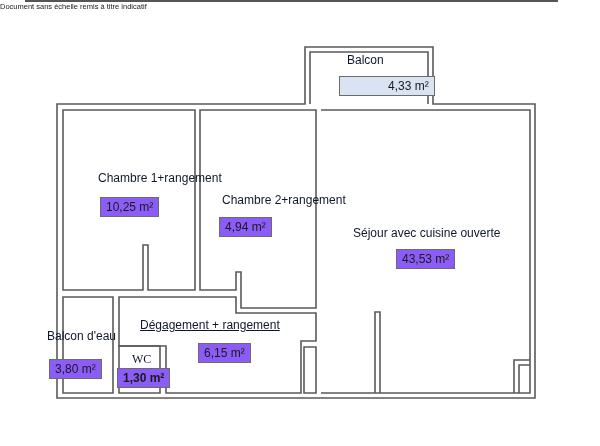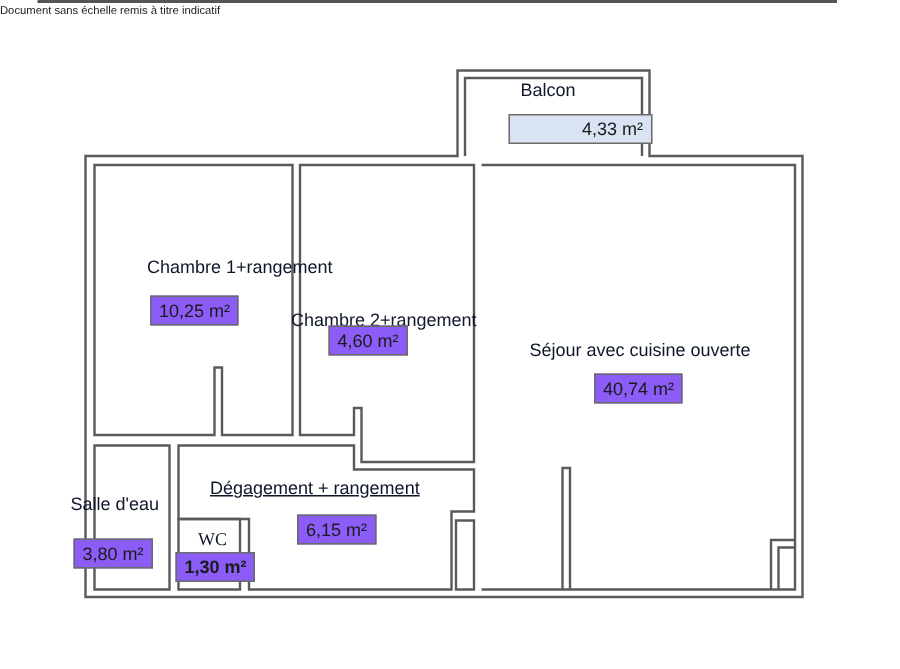--- a/index.html
+++ b/index.html
@@ -41,26 +41,26 @@
 
   <path class="wall" d="M119,346 L160,346 L160,393 L119,393 Z"></path>
 </svg>
 
 <div class="room-label" style="left:347px;top:53px;">Balcon</div>
 <div class="area blue" style="left:339px;top:76px;">4,33 m²</div>
 
 <div class="room-label" style="left:66px;top:171px;margin-left:32px;">Chambre 1+rangement</div>
 <div class="area" style="left:100px;top:197px;">10,25 m²</div>
 
-<div class="room-label" style="left:194px;top:206px;">Chambre 2+rangement</div>
-<div class="area" style="left:219px;top:217px;">4,60 m²</div>
+<div class="room-label" style="left:194px;top:193px;padding-left:28px;">Chambre 2+rangement</div>
+<div class="area" style="left:219px;top:217px;">4,94 m²</div>
 
 <div class="room-label" style="left:353px;top:226px;">Séjour avec cuisine ouverte</div>
-<div class="area" style="left:396px;top:249px;">40,74 m²</div>
+<div class="area" style="left:396px;top:249px;">43,53 m²</div>
 
-<div class="room-label" style="left:47px;top:329px;">Salle d'eau</div>
+<div class="room-label" style="left:47px;top:329px;">Balcon d'eau</div>
 <div class="area" style="left:49px;top:359px;">3,80 m²</div>
 
 <div class="room-label" style="left:140px;top:318px;text-decoration:underline;">Dégagement + rangement</div>
 <div class="area" style="left:198px;top:343px;">6,15 m²</div>
 
 <div class="room-label" style="left:132px;top:352px;font-family:Liberation Serif, serif;">WC</div>
 <div class="area" style="left:117px;top:368px;font-weight:bold;">1,30 m²</div>
 
 </body></html>

